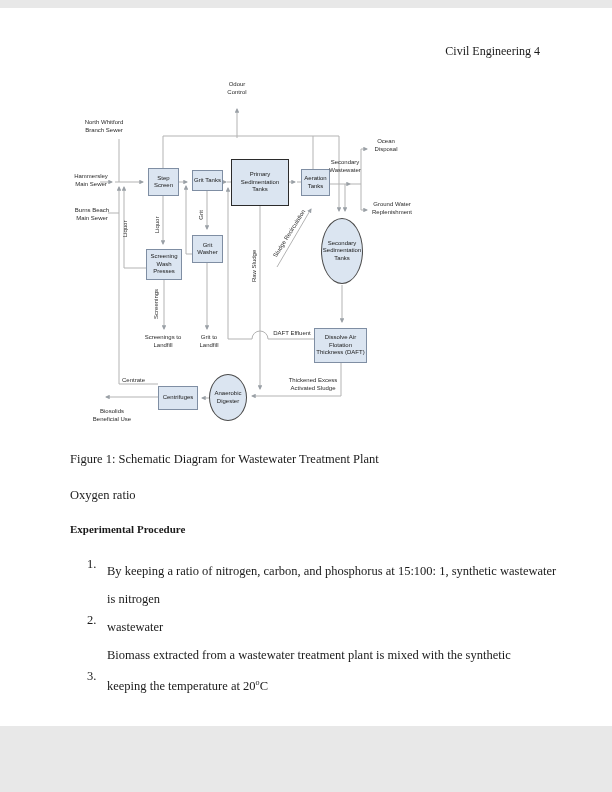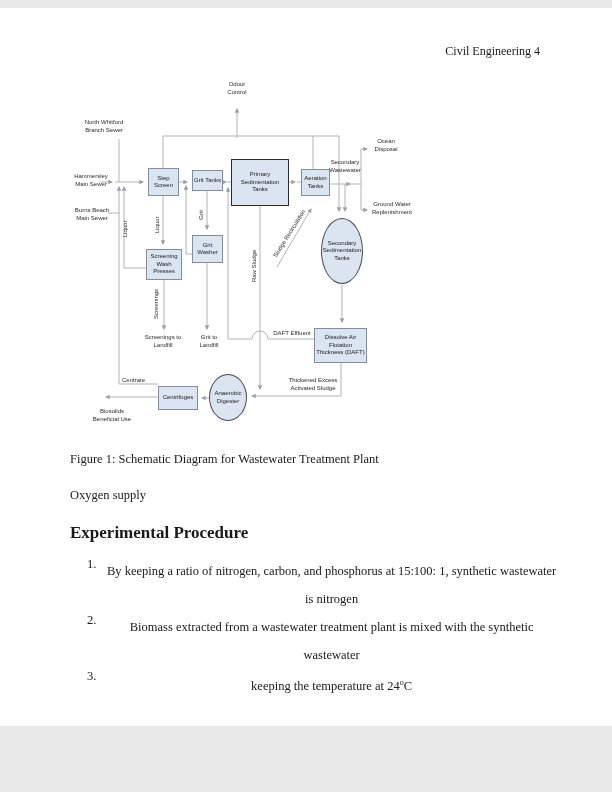--- a/index.html
+++ b/index.html
@@ -16,25 +16,25 @@
   .node.major{border:1.5px solid #2b2b2b;}
   .ellipse{border-radius:50%;border:1px solid #4a4a4a;}
   .lbl{position:absolute;z-index:3;font-size:6px;line-height:1.3;color:#2b2b2b;
        text-align:center;}
   .lbl.vert{transform:rotate(-90deg);}
   .lbl.diag{transform:rotate(-58deg);}
   .lbl.left{text-align:left;}
   
   .cap{position:absolute;left:70px;top:444px;font-size:12.5px;white-space:nowrap;text-align:center;}
   .oxy{position:absolute;left:70px;top:480px;font-size:12.5px;white-space:nowrap;}
-  .sect{position:absolute;left:70px;top:515px;font-size:17px;font-weight:bold;white-space:nowrap;}
+  .sect{position:absolute;left:70px;top:515px;font-size:11px;font-weight:bold;white-space:nowrap;}
   .plist{position:absolute;left:107px;top:549px;font-size:12.5px;}
   .pitem{position:relative;}
   .pitem .num{position:absolute;left:-20px;top:0;}
-  .pitem .ln{line-height:28px;white-space:nowrap;text-align:center;}
+  .pitem .ln{line-height:28px;white-space:nowrap;}
   sup{font-size:0.65em;}
 </style>
 </head>
 <body>
 
 <div class="page">
 
   <div class="hdr">Civil Engineering 4</div>
 
   <div class="diagram">
@@ -119,33 +119,33 @@
     <div class="lbl vert" style="left:230px;top:254px;width:50px;">Raw Sludge</div>
     <div class="lbl" style="left:141px;top:326px;width:44px;">Screenings to Landfill</div>
     <div class="lbl" style="left:193px;top:326px;width:32px;">Grit to Landfill</div>
     <div class="lbl" style="left:270px;top:322px;width:44px;">DAFT Effluent</div>
     <div class="lbl" style="left:287px;top:369px;width:52px;">Thickened Excess Activated Sludge</div>
     <div class="lbl left" style="left:122px;top:369px;width:30px;">Centrate</div>
     <div class="lbl" style="left:92px;top:400px;width:40px;">Biosolids Beneficial Use</div>
   </div>
 
   <div class="cap">Figure 1: Schematic Diagram for Wastewater Treatment Plant</div>
-  <div class="oxy">Oxygen supply</div>
+  <div class="oxy">Oxygen ratio</div>
   <div class="sect">Experimental Procedure</div>
 
   <div class="plist">
     <div class="pitem">
       <span class="num">1.</span>
       <div class="ln">By keeping a ratio of nitrogen, carbon, and phosphorus at 15:100: 1, synthetic wastewater</div>
       <div class="ln">is nitrogen</div>
     </div>
     <div class="pitem">
       <span class="num">2.</span>
+      <div class="ln">wastewater</div>
       <div class="ln">Biomass extracted from a wastewater treatment plant is mixed with the synthetic</div>
-      <div class="ln">wastewater</div>
     </div>
     <div class="pitem">
       <span class="num">3.</span>
-      <div class="ln"><span>keeping the temperature at 24</span><sup>o</sup><span>C</span></div>
+      <div class="ln"><span>keeping the temperature at 20</span><sup>o</sup><span>C</span></div>
     </div>
   </div>
 
 </div>
 
 </body></html>

